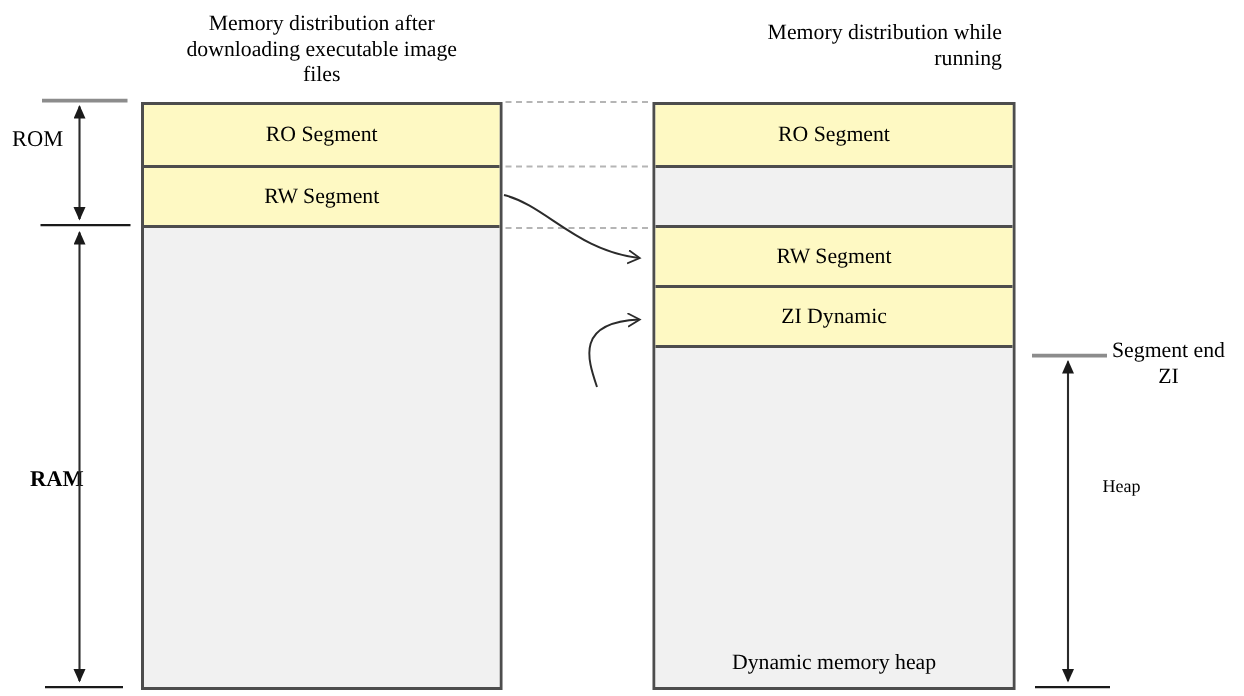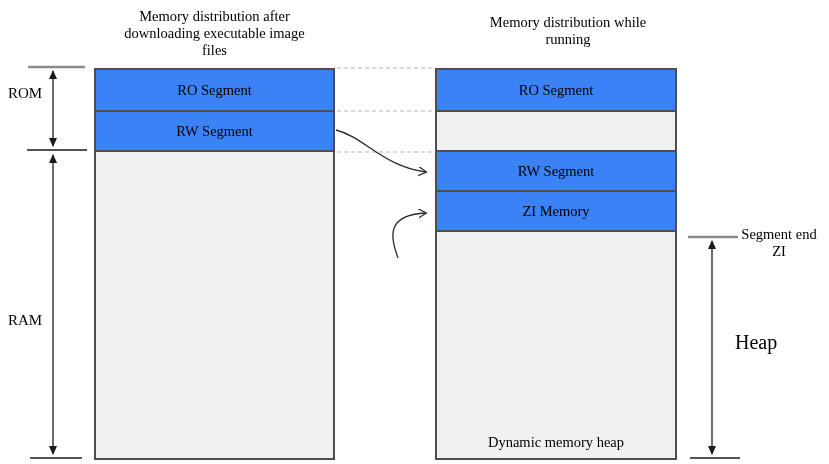--- a/index.html
+++ b/index.html
@@ -12,57 +12,57 @@
     color: #000000;
     overflow: hidden;
   }
   .title {
     position: absolute;
     text-align: center;
     font-size: 14.5px;
     line-height: 17px;
   }
   .title-left  { left: 112px; top: 8px;  width: 205px; }
-  .title-right { left: 468px; top: 14px; width: 200px; }
+  .title-right { left: 468px; top: 14px; width: 200px; text-align: right; }
 
   .col {
     position: absolute;
     box-sizing: border-box;
     border: 2px solid #4d4d4d;
     background: #f1f1f1;
     display: flex;
     flex-direction: column;
   }
   .col-left  { left: 94px;  top: 68px; width: 241px; height: 392px; }
   .col-right { left: 435px; top: 68px; width: 242px; height: 392px; }
 
   .seg {
     box-sizing: border-box;
     display: flex;
     align-items: center;
     justify-content: center;
     font-size: 14.5px;
     flex: 0 0 auto;
   }
-  .seg-gray  { background: #3b82f6; border-bottom: 2px solid #4d4d4d; }
+  .seg-gray  { background: #fef9c3; border-bottom: 2px solid #4d4d4d; }
   .seg-light { background: #f1f1f1; border-bottom: 2px solid #4d4d4d; }
   .seg-fill  { background: #f1f1f1; flex: 1 1 auto; align-items: flex-end; }
   .h42 { height: 42px; }
   .h40 { height: 40px; }
   .heap-label-shift { position: relative; top: -7px; }
 
   .side-label {
     position: absolute;
     font-size: 15px;
     line-height: 17px;
   }
   .lbl-rom  { left: 8px;   top: 85px; }
-  .lbl-ram  { left: 8px;   top: 312px; }
+  .lbl-ram  { left: 20px;   top: 312px; font-weight: bold; }
   .lbl-zi   { left: 733px; top: 226px; width: 92px; text-align: center; font-size: 14.5px; }
-  .lbl-heap { left: 735px; top: 334px; font-size: 20px; }
+  .lbl-heap { left: 735px; top: 316px; font-size: 12px; }
 
   svg.overlay {
     position: absolute;
     left: 0; top: 0;
     width: 829px; height: 464px;
     pointer-events: none;
   }
 </style>
 </head>
 <body>
@@ -88,21 +88,21 @@
     <div class="seg seg-gray h42">
       <span>RO Segment</span>
     </div>
     <div class="seg seg-light h40">
       <span></span>
     </div>
     <div class="seg seg-gray h40">
       <span>RW Segment</span>
     </div>
     <div class="seg seg-gray h40">
-      <span>ZI Memory</span>
+      <span>ZI Dynamic</span>
     </div>
     <div class="seg seg-fill">
       <span class="heap-label-shift">Dynamic memory heap</span>
     </div>
   </div>
 
   <div class="side-label lbl-rom">ROM</div>
   <div class="side-label lbl-ram">RAM</div>
   <div class="side-label lbl-zi">
     <div>Segment end</div>

